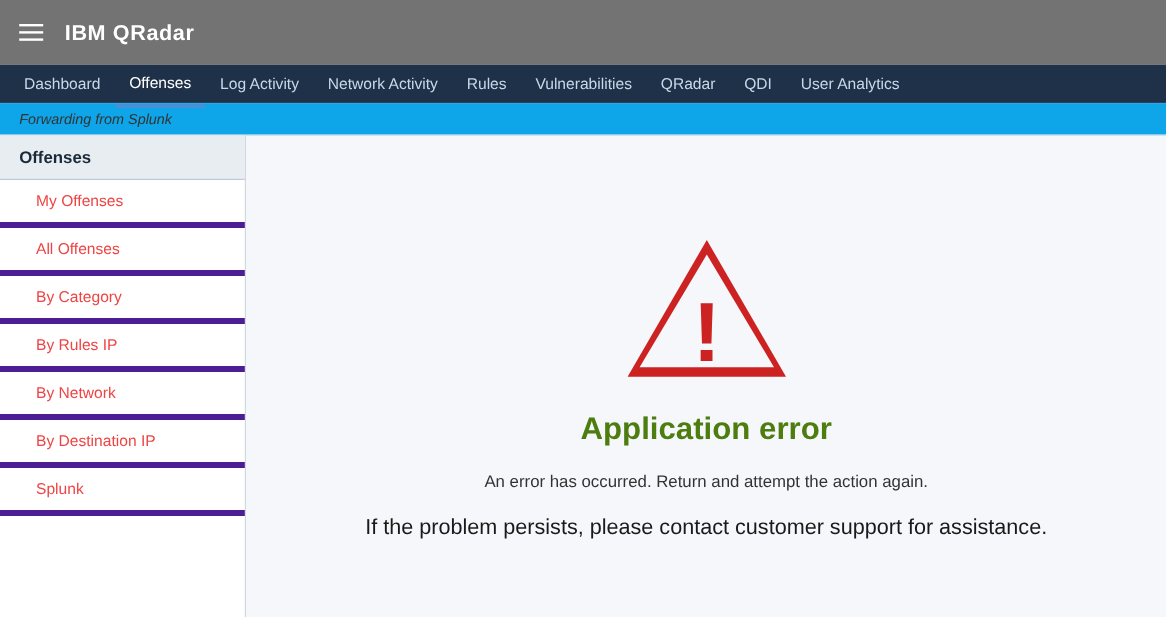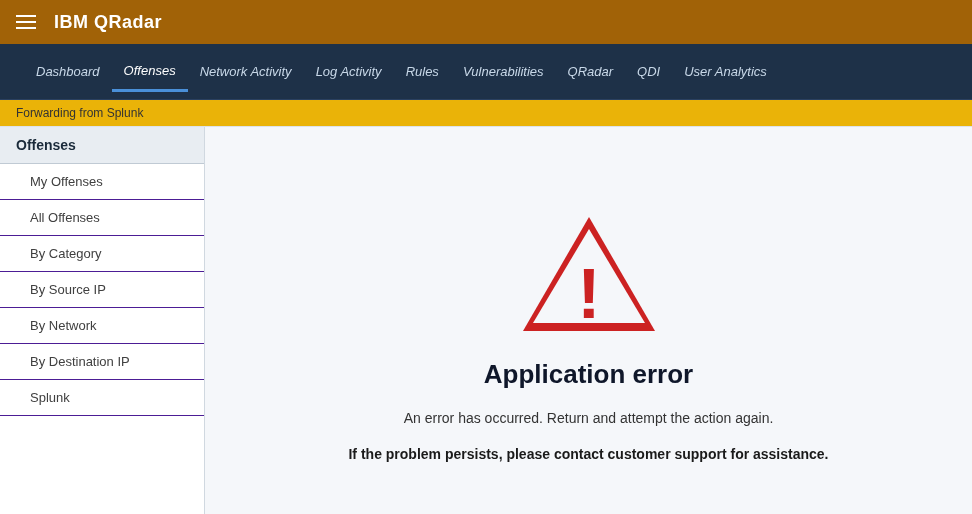--- a/index.html
+++ b/index.html
@@ -1,25 +1,25 @@
 <!DOCTYPE html>
 <html><head>
   <meta charset="utf-8">
   <style>
     * { margin: 0; padding: 0; box-sizing: border-box; }
     body { font-family: Arial, sans-serif; background: #f0f4f8; width: 972px; min-height: 514px; }
 
     
     .top-bar {
-      background: #a16207;
+      background: #737373;
       color: white;
       display: flex;
       align-items: center;
       padding: 0 16px;
-      height: 44px;
+      height: 54px;
     }
     .hamburger-icon {
       cursor: pointer;
       margin-right: 18px;
       display: flex;
       flex-direction: column;
       gap: 4px;
     }
     .hamburger-icon span {
       display: block;
@@ -32,49 +32,49 @@
       font-weight: bold;
       color: white;
       letter-spacing: 0.5px;
     }
 
     
     .nav-menu {
       background: #1e3148;
       display: flex;
       align-items: center;
-      padding: 0 24px;
-      height: 56px;
+      padding: 0 8px;
+      height: 32px;
       border-bottom: 1px solid #2a4060;
-      font-style: italic;
     }
     .nav-item {
       color: #c8d8e8;
       font-size: 13px;
       padding: 0 12px;
       height: 40px;
       display: flex;
       align-items: center;
       cursor: pointer;
       white-space: nowrap;
       text-decoration: none;
       position: relative;
     }
     .nav-item.active {
       color: white;
       border-bottom: 3px solid #4a90d9;
     }
 
     
     .sub-bar {
-      background: #eab308;
+      background: #0ea5e9;
       padding: 6px 16px;
       font-size: 12px;
       color: #333;
       border-bottom: 1px solid #dde3ea;
+      font-style: italic;
     }
 
     
     .main-layout {
       display: flex;
       min-height: 420px;
     }
 
     
     .sidebar {
@@ -87,23 +87,23 @@
       background: #e8edf2;
       color: #1a2a3a;
       font-size: 14px;
       font-weight: bold;
       padding: 10px 16px;
       border-bottom: 1px solid #c0cad4;
     }
     .sidebar-item {
       padding: 10px 30px;
       font-size: 13px;
-      color: #404040;
+      color: #ef4444;
       cursor: pointer;
-      border-bottom: 1px solid #4c1d95;
+      border-bottom: 5px solid #4c1d95;
     }
 
     
     .content-area {
       flex: 1;
       display: flex;
       flex-direction: column;
       align-items: center;
       justify-content: center;
       background: #f5f7fa;
@@ -112,70 +112,70 @@
     .error-triangle-wrapper {
       position: relative;
       margin-bottom: 24px;
     }
     .triangle-svg {
       display: block;
     }
     .error-title {
       font-size: 26px;
       font-weight: bold;
-      color: #0f172a;
+      color: #4d7c0f;
       margin-bottom: 20px;
     }
     .error-msg1 {
       font-size: 14px;
       color: #333;
       margin-bottom: 20px;
     }
     .error-msg2 {
-      font-size: 14px;
+      font-size: 18px;
       color: #1a1a1a;
-      font-weight: bold;
+      font-weight: normal;
     }
   </style>
 </head>
 <body>
 
 <div class="top-bar">
   <div class="hamburger-icon">
     <span></span>
       <span></span>
       <span></span>
   </div>
   <span class="app-title">IBM QRadar</span>
 </div>
 
 <nav class="nav-menu">
   <a class="nav-item">Dashboard</a>
   <a class="nav-item active">Offenses</a>
+  <a class="nav-item">Log Activity</a>
   <a class="nav-item">Network Activity</a>
-  <a class="nav-item">Log Activity</a>
   <a class="nav-item">Rules</a>
   <a class="nav-item">Vulnerabilities</a>
   <a class="nav-item">QRadar</a>
   <a class="nav-item">QDI</a>
   <a class="nav-item">User Analytics</a>
 </nav>
 
 <div class="sub-bar">
   <span>Forwarding from Splunk</span>
 </div>
 
 <div class="main-layout">
 
   <div class="sidebar">
     <div class="sidebar-title">Offenses</div>
     <div class="sidebar-item">My Offenses</div>
     <div class="sidebar-item">All Offenses</div>
     <div class="sidebar-item">By Category</div>
-    <div class="sidebar-item">By Source IP</div>
+    <div class="sidebar-item">By Rules IP</div>
     <div class="sidebar-item">By Network</div>
     <div class="sidebar-item">By Destination IP</div>
     <div class="sidebar-item">Splunk</div>
   </div>
 
   <div class="content-area">
 
     <div class="error-triangle-wrapper">
       <svg class="triangle-svg" width="140" height="122" viewBox="0 0 140 122">
         <polygon points="70,4 136,118 4,118" fill="#cc2222"></polygon>

